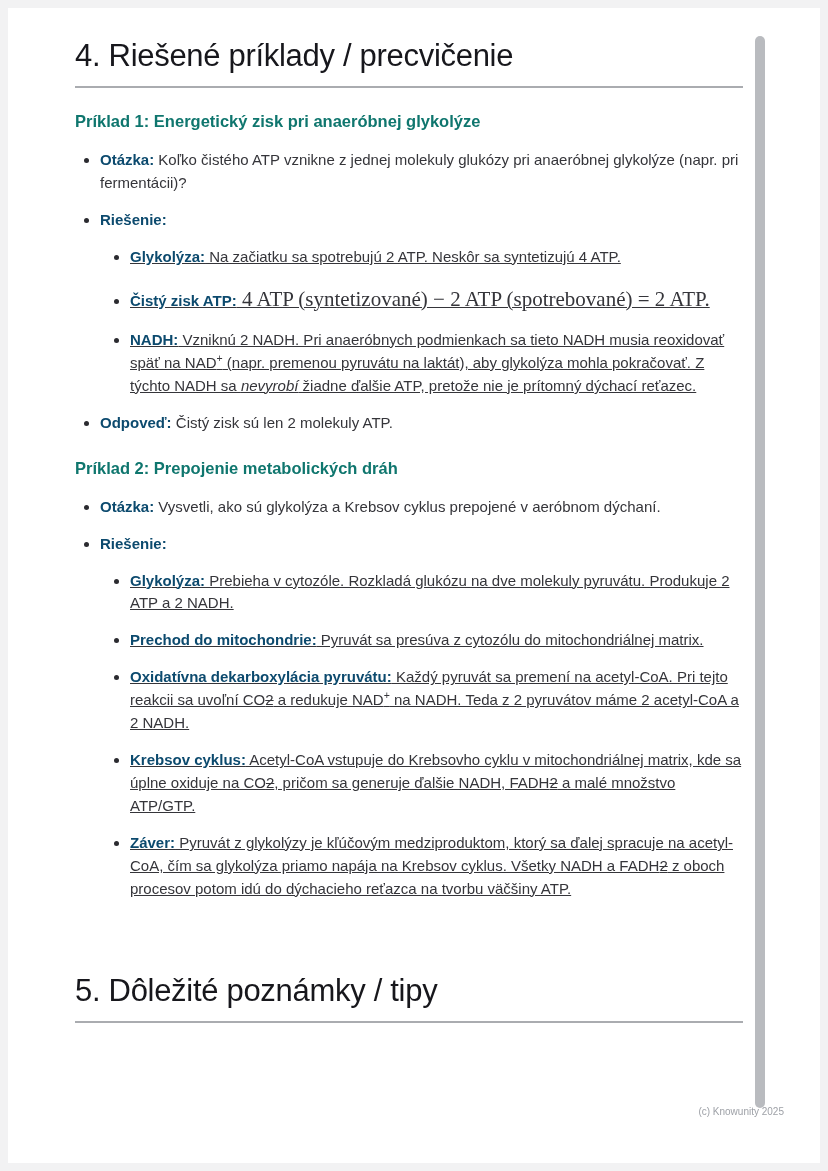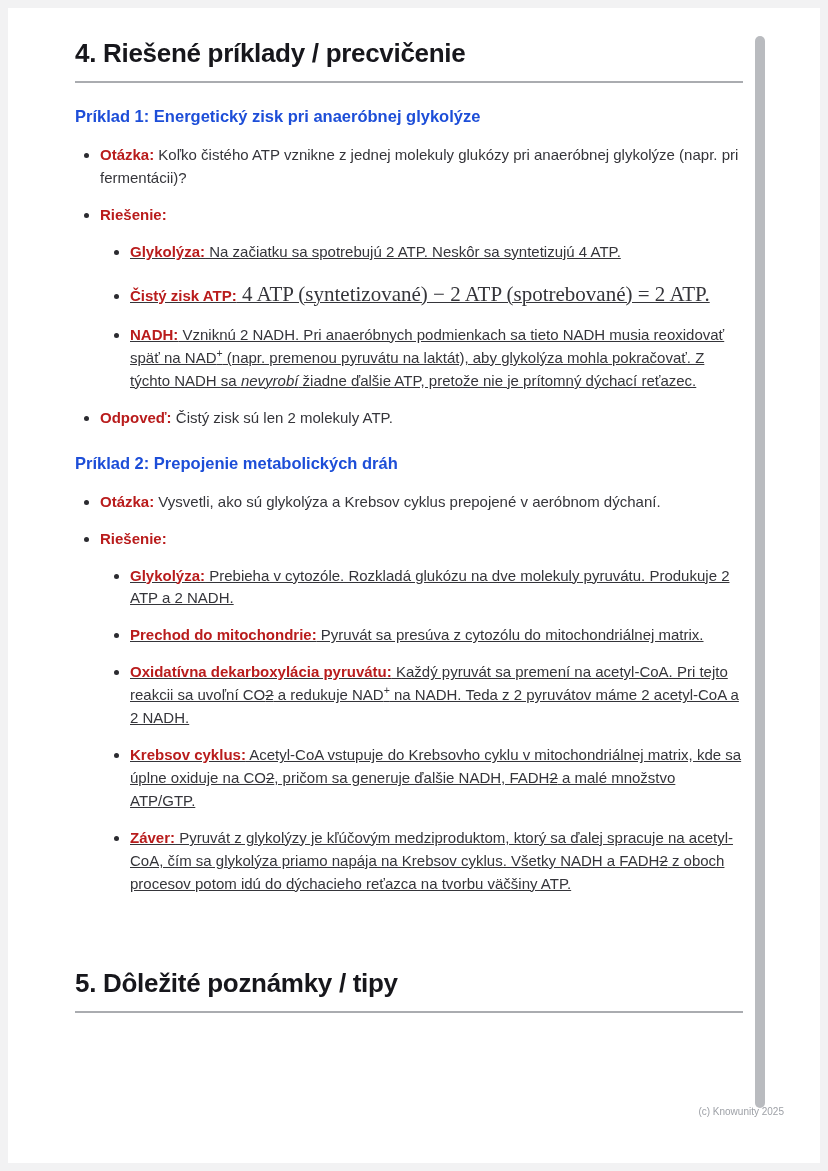--- a/index.html
+++ b/index.html
@@ -13,53 +13,53 @@
   }
   .page {
     position: absolute;
     left: 8px; top: 8px;
     width: 812px; height: 1155px;
     background: #ffffff;
     padding: 30px 77px 0 67px;
     overflow: hidden;
   }
   h1 {
-    font-size: 26px;
-    font-weight: 700;
+    font-size: 31px;
+    font-weight: 400;
     color: #17171c;
     letter-spacing: -0.3px;
     margin: 0 0 12px 0;
   }
   h1.section5 { margin-top: 72px; }
   .rule {
     border: 0;
     border-top: 2px solid #aaacb0;
     margin: 0 0 22px 0;
   }
   h3 {
     font-size: 16.5px;
     font-weight: 700;
-    color: #1d4ed8;
+    color: #0f766e;
     margin: 24px 0 18px 0;
   }
   ul {
     margin: 0;
     padding-left: 25px;
     color: #35353a;
     list-style: disc;
   }
   ul.lvl1 > li {
     margin-bottom: 14px;
     font-size: 15px;
     line-height: 1.53;
   }
   ul.lvl2 { padding-left: 30px; margin-top: 14px; }
   ul.lvl2 > li { margin-bottom: 14px; text-decoration: underline; }
   li::marker { color: #2b2b30; }
-  strong { color: #b91c1c; }
+  strong { color: #0c4a6e; }
   .serif {
     font-family: "Liberation Serif", serif;
     font-size: 21px;
   }
   sup { font-size: 10.5px; line-height: 0; }
   .struck { text-decoration: line-through; }
   .scrollbar-track {
     position: absolute;
     right: 62px; top: 0;
     width: 12px; height: 1171px;

